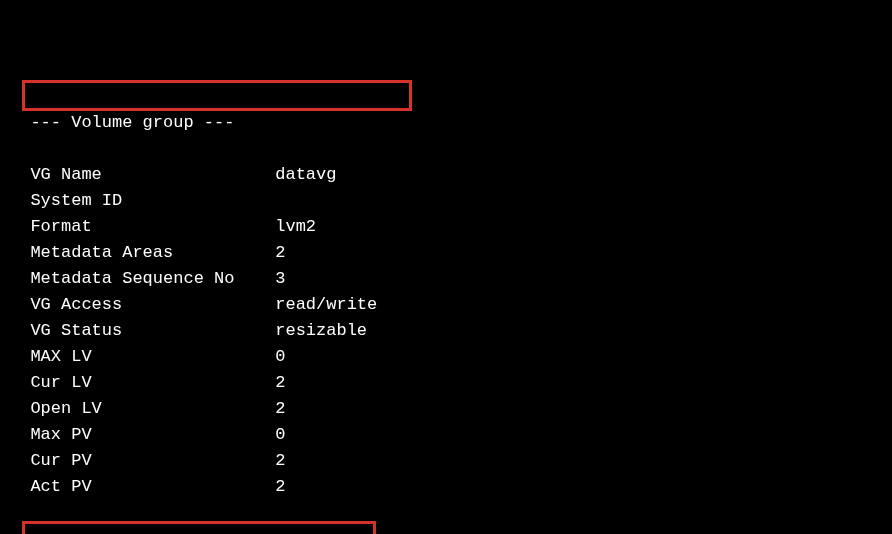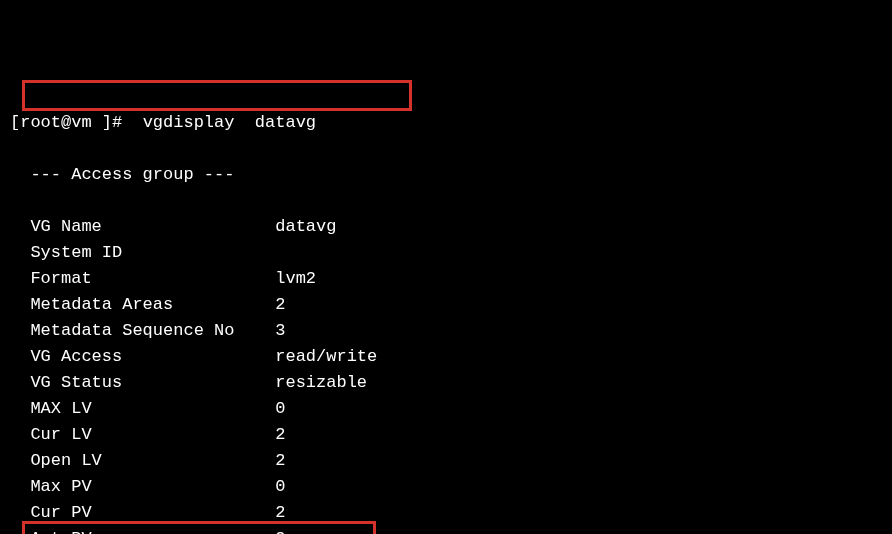--- a/index.html
+++ b/index.html
@@ -24,22 +24,21 @@
     }
     #hl1 { left: 12px; top: 48px; width: 390px; height: 31px; }
     #hl2 { left: 12px; top: 489px; width: 354px; height: 31px; }
     .container { position: relative; }
   </style>
 </head>
 <body>
 <div class="container">
 
 
-<span class="line">[<span class="prompt-user">root</span>@<span>vm</span> ]#  <span>vgdisplay  datavg</span></span>
-<span class="line">  --- Access group ---</span>
+<span class="line">  --- Volume group ---</span>
 <div id="field-lines"><span class="line"><span>  VG Name                 </span><span>datavg</span></span><span class="line"><span>  System ID               </span><span></span></span><span class="line"><span>  Format                  </span><span>lvm2</span></span><span class="line"><span>  Metadata Areas          </span><span>2</span></span><span class="line"><span>  Metadata Sequence No    </span><span>3</span></span><span class="line"><span>  VG Access               </span><span>read/write</span></span><span class="line"><span>  VG Status               </span><span>resizable</span></span><span class="line"><span>  MAX LV                  </span><span>0</span></span><span class="line"><span>  Cur LV                  </span><span>2</span></span><span class="line"><span>  Open LV                 </span><span>2</span></span><span class="line"><span>  Max PV                  </span><span>0</span></span><span class="line"><span>  Cur PV                  </span><span>2</span></span><span class="line"><span>  Act PV                  </span><span>2</span></span></div>
 
 <div id="hl1" class="highlight-box"></div>
 <div id="hl2" class="highlight-box"></div>
 </div>
 
 
 
 
 </body></html>

